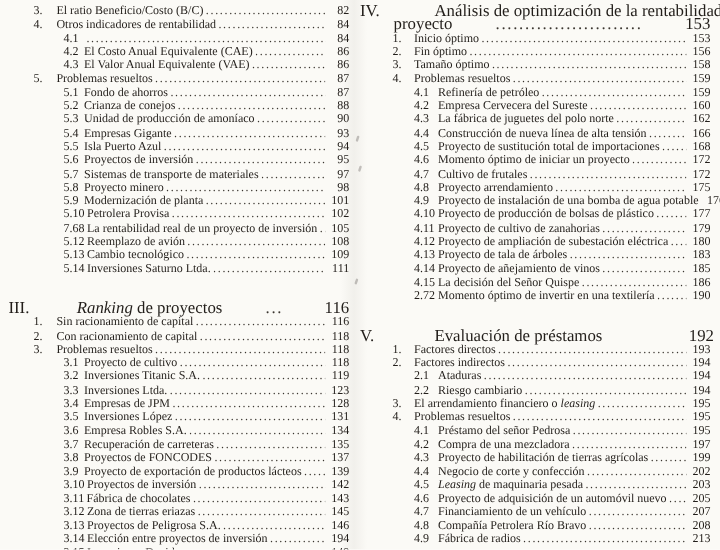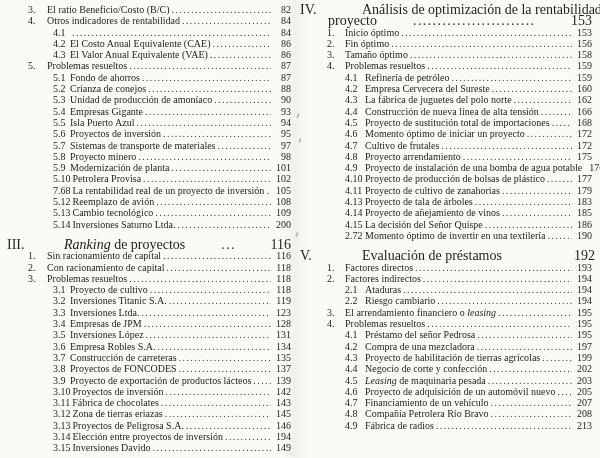--- a/index.html
+++ b/index.html
@@ -34,21 +34,21 @@
   .col-right { left: 300px; width: 292px; }
   .toc-row {
     display: flex;
     align-items: baseline;
     height: 11.3px;
     line-height: 11.3px;
     font-size: 10px;
     white-space: nowrap;
   }
   .toc-row.bold { font-weight: normal; font-size: 14px; gap: 34px; }
-  .toc-row.gap-before { margin-top: 9px; }
+  .toc-row.gap-before { margin-top: 22px; }
   .num { flex: none; }
   .title { flex: none; }
   .it { font-style: italic; }
   .dots {
     flex: 1 1 auto;
     overflow: hidden;
     margin: 0 2px;
     letter-spacing: 1.4px;
     color: #3a352f;
   }
@@ -193,21 +193,21 @@
       <div class="toc-row level-sub">
         <span class="num">5.13</span>
         <span class="title">Cambio tecnológico</span>
         <span class="dots"></span>
         <span class="page-num">109</span>
       </div>
       <div class="toc-row level-sub">
         <span class="num">5.14</span>
         <span class="title">Inversiones Saturno Ltda.</span>
         <span class="dots"></span>
-        <span class="page-num">200</span>
+        <span class="page-num">111</span>
       </div>
       <div class="toc-row level-roman bold gap-before">
         <span class="num">III.</span>
         <span class="title"><span class="it">Ranking</span><span> de proyectos</span></span>
         <span class="dots"></span>
         <span class="page-num">116</span>
       </div>
       <div class="toc-row level-main">
         <span class="num">1.</span>
         <span class="title">Sin racionamiento de capital</span>
@@ -257,21 +257,21 @@
         <span class="page-num">131</span>
       </div>
       <div class="toc-row level-sub">
         <span class="num">3.6</span>
         <span class="title">Empresa Robles S.A.</span>
         <span class="dots"></span>
         <span class="page-num">134</span>
       </div>
       <div class="toc-row level-sub">
         <span class="num">3.7</span>
-        <span class="title">Construcción de carreteras</span>
+        <span class="title">Recuperación de carreteras</span>
         <span class="dots"></span>
         <span class="page-num">135</span>
       </div>
       <div class="toc-row level-sub">
         <span class="num">3.8</span>
         <span class="title">Proyectos de FONCODES</span>
         <span class="dots"></span>
         <span class="page-num">137</span>
       </div>
       <div class="toc-row level-sub">
@@ -411,20 +411,26 @@
         <span class="dots"></span>
         <span class="page-num">177</span>
       </div>
       <div class="toc-row level-sub">
         <span class="num">4.11</span>
         <span class="title">Proyecto de cultivo de zanahorias</span>
         <span class="dots"></span>
         <span class="page-num">179</span>
       </div>
       <div class="toc-row level-sub">
+        <span class="num">4.12</span>
+        <span class="title">Proyecto de ampliación de subestación eléctrica</span>
+        <span class="dots"></span>
+        <span class="page-num">180</span>
+      </div>
+      <div class="toc-row level-sub">
         <span class="num">4.13</span>
         <span class="title">Proyecto de tala de árboles</span>
         <span class="dots"></span>
         <span class="page-num">183</span>
       </div>
       <div class="toc-row level-sub">
         <span class="num">4.14</span>
         <span class="title">Proyecto de añejamiento de vinos</span>
         <span class="dots"></span>
         <span class="page-num">185</span>

